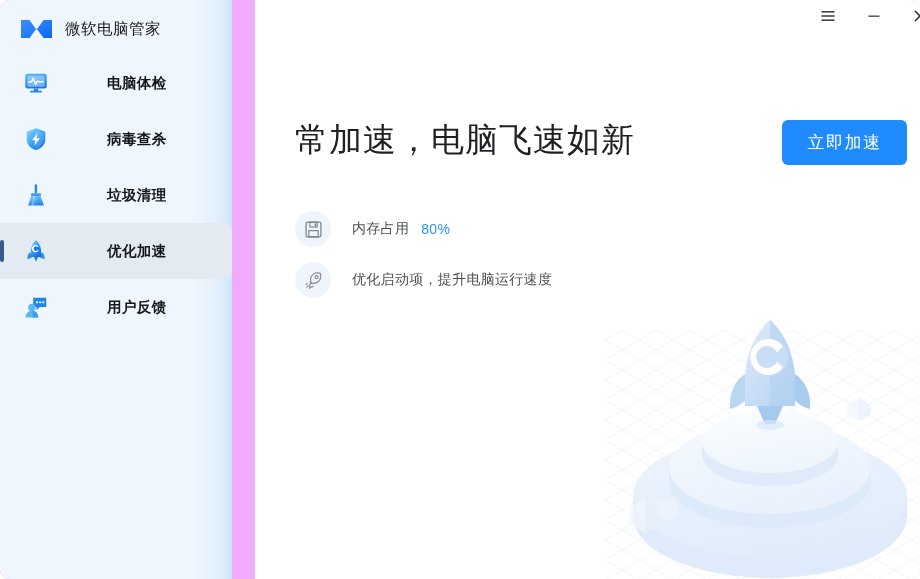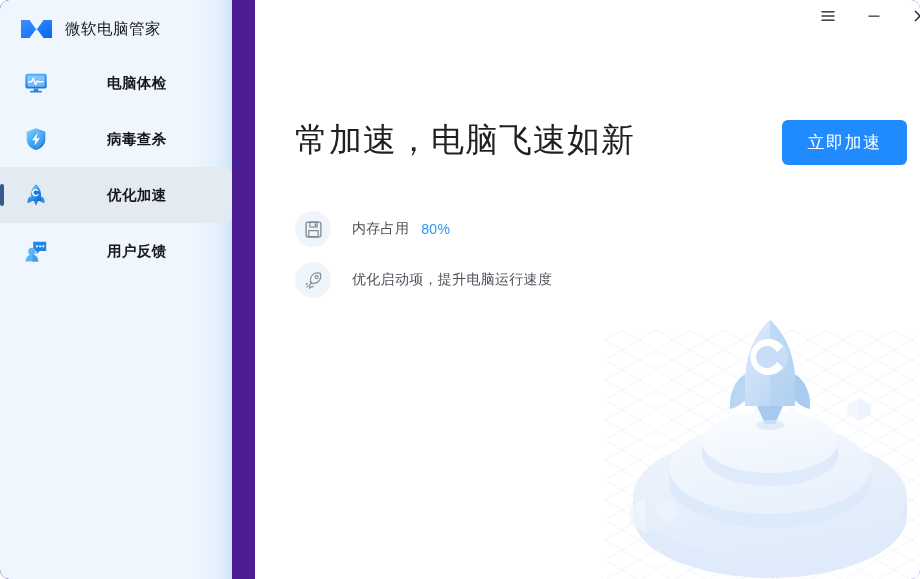--- a/index.html
+++ b/index.html
@@ -9,21 +9,21 @@
     height: 579px;
     overflow: hidden;
     background: #ffffff;
     font-family: "Liberation Sans", "DejaVu Sans", sans-serif;
   }
 
   #app {
     position: relative;
     width: 920px;
     height: 579px;
-    background: #4c1d95;
+    background: #f0abfc;
     border-radius: 9px;
     overflow: hidden;
   }
 
   
   #sidebar {
     position: absolute;
     left: 0;
     top: 0;
     width: 232px;
@@ -263,20 +263,39 @@
               </linearGradient>
             </defs>
             <path d="M14 2.5 L24 6.1 L24 14.5 C24 20.2 19.6 24.2 14 25.9 C8.4 24.2 4 20.2 4 14.5 L4 6.1 Z" fill="url(#gSh)"></path>
             <path d="M14 4.6 L22 7.5 L22 14.4 C22 19.1 18.5 22.4 14 23.9 L14 4.6 Z" fill="#ffffff" opacity="0.12"></path>
             <path d="M15.6 7.6 L9.7 15.4 L13.3 15.4 L12.2 21.2 L18.2 13.1 L14.5 13.1 Z" fill="#ffffff"></path>
           </svg>
         </span>
         <span class="nav-label">病毒查杀</span>
       </div>
 
+      <div class="nav-item">
+
+        <span class="nav-icon">
+          <svg viewBox="0 0 28 28" width="26" height="26">
+            <defs>
+              <linearGradient id="gBr" x1="0" y1="0" x2="0.2" y2="1">
+                <stop offset="0%" stop-color="#7fd0ff"></stop>
+                <stop offset="100%" stop-color="#2b8bea"></stop>
+              </linearGradient>
+            </defs>
+            <rect x="12.6" y="2.5" width="2.6" height="9.5" rx="1.3" fill="#2f86dc"></rect>
+            <path d="M8.8 12.2 L19.2 12.2 L19.2 15 L8.8 15 Z" fill="#3f9ae8"></path>
+            <path d="M8.9 15 L19.1 15 L22.6 25.2 L5.4 25.2 Z" fill="url(#gBr)"></path>
+            <path d="M11.2 15 L13 15 L11.6 25.2 L9.2 25.2 Z" fill="#ffffff" opacity="0.30"></path>
+            <path d="M15.6 15 L17.2 15 L19.4 25.2 L17.2 25.2 Z" fill="#1f78d0" opacity="0.25"></path>
+          </svg>
+        </span>
+        <span class="nav-label">垃圾清理</span>
+      </div>
 
       <div class="nav-item selected">
         <span class="nav-indicator"></span>
         <span class="nav-icon">
           <svg viewBox="0 0 28 28" width="26" height="26">
             <defs>
               <linearGradient id="gRk" x1="0.2" y1="0" x2="0.8" y2="1">
                 <stop offset="0%" stop-color="#6fd0ff"></stop>
                 <stop offset="55%" stop-color="#2f97f0"></stop>
                 <stop offset="100%" stop-color="#1569d6"></stop>

